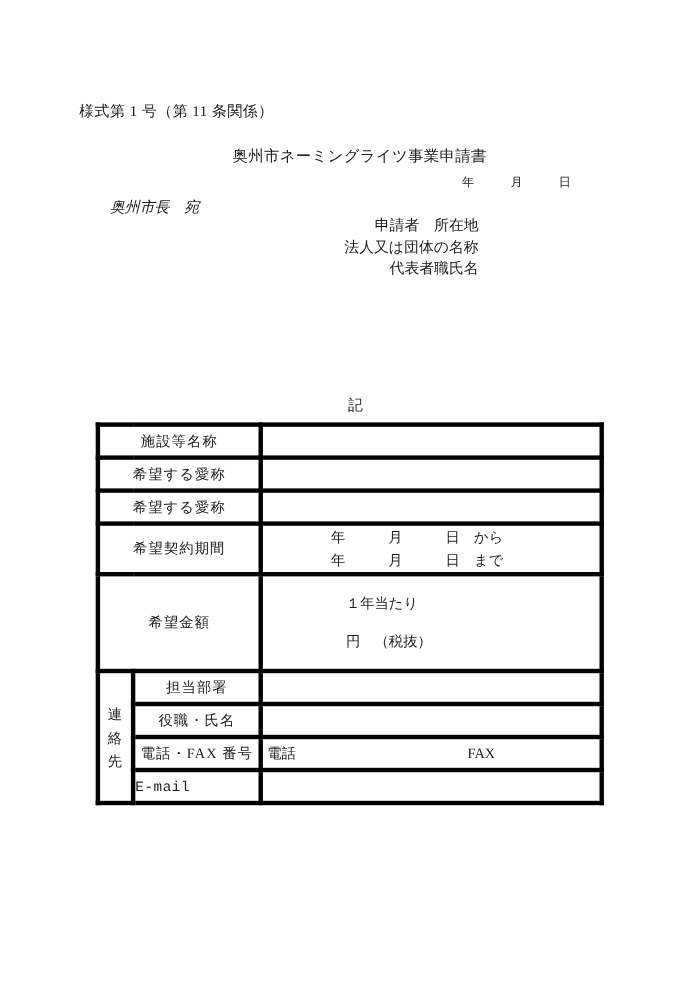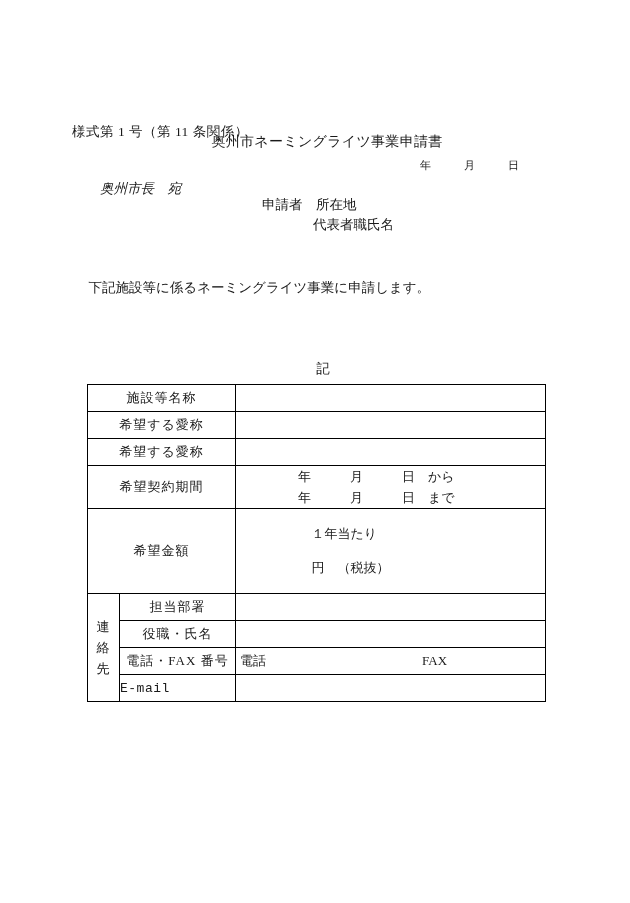--- a/index.html
+++ b/index.html
@@ -24,21 +24,20 @@
   }
 
   
   .form-no {
     position: absolute;
     left: 72px;
     top: 92px;
     font-size: 13.5px;
     letter-spacing: 0.5px;
     white-space: nowrap;
-    margin-top: 31px;
   }
   .doc-title {
     position: absolute;
     left: 0;
     right: 0;
     top: 133px;
     text-align: center;
     font-size: 14px;
     letter-spacing: 0.3px;
     padding-left: 24px;
@@ -59,20 +58,21 @@
     font-style: italic;
   }
 
   
   .applicant {
     position: absolute;
     left: 262px;
     top: 195px;
     font-size: 13.5px;
     line-height: 19.5px;
+    text-align: right;
   }
   .applicant .row { white-space: pre; }
   .applicant .indent { padding-left: 51px; }
 
   
   .body-text {
     position: absolute;
     left: 75px;
     top: 278px;
     width: 480px;
@@ -101,21 +101,21 @@
     left: 87px;
     top: 384px;
     width: 458px;
   }
   table.form-table {
     border-collapse: collapse;
     width: 458px;
     table-layout: fixed;
   }
   table.form-table td {
-    border: 1px solid #000000;
+    border: 4px solid #000000;
     font-size: 13px;
     padding: 0;
     vertical-align: middle;
   }
   td.lbl {
     text-align: center;
     letter-spacing: 1px;
   }
   td.lbl-mono {
     text-align: left;
@@ -162,25 +162,25 @@
   <div class="form-no">様式第 1 号（第 11 条関係）</div>
 
   <div class="doc-title">奥州市ネーミングライツ事業申請書</div>
 
   <div class="date-line">年　　　月　　　日</div>
 
   <div class="addressee">奥州市長　宛</div>
 
   <div class="applicant">
     <div class="row">申請者　所在地</div>
+    <div class="row indent">法人又は団体の名称</div>
     <div class="row indent">代表者職氏名</div>
   </div>
 
   <div class="body-text">
-    <p>下記施設等に係るネーミングライツ事業に申請します。</p>
   </div>
 
   <div class="ki">記</div>
 
   <div class="tbl-wrap">
     <table class="form-table">
       <colgroup>
         <col style="width:32px">
         <col style="width:116px">
         <col style="width:310px">

